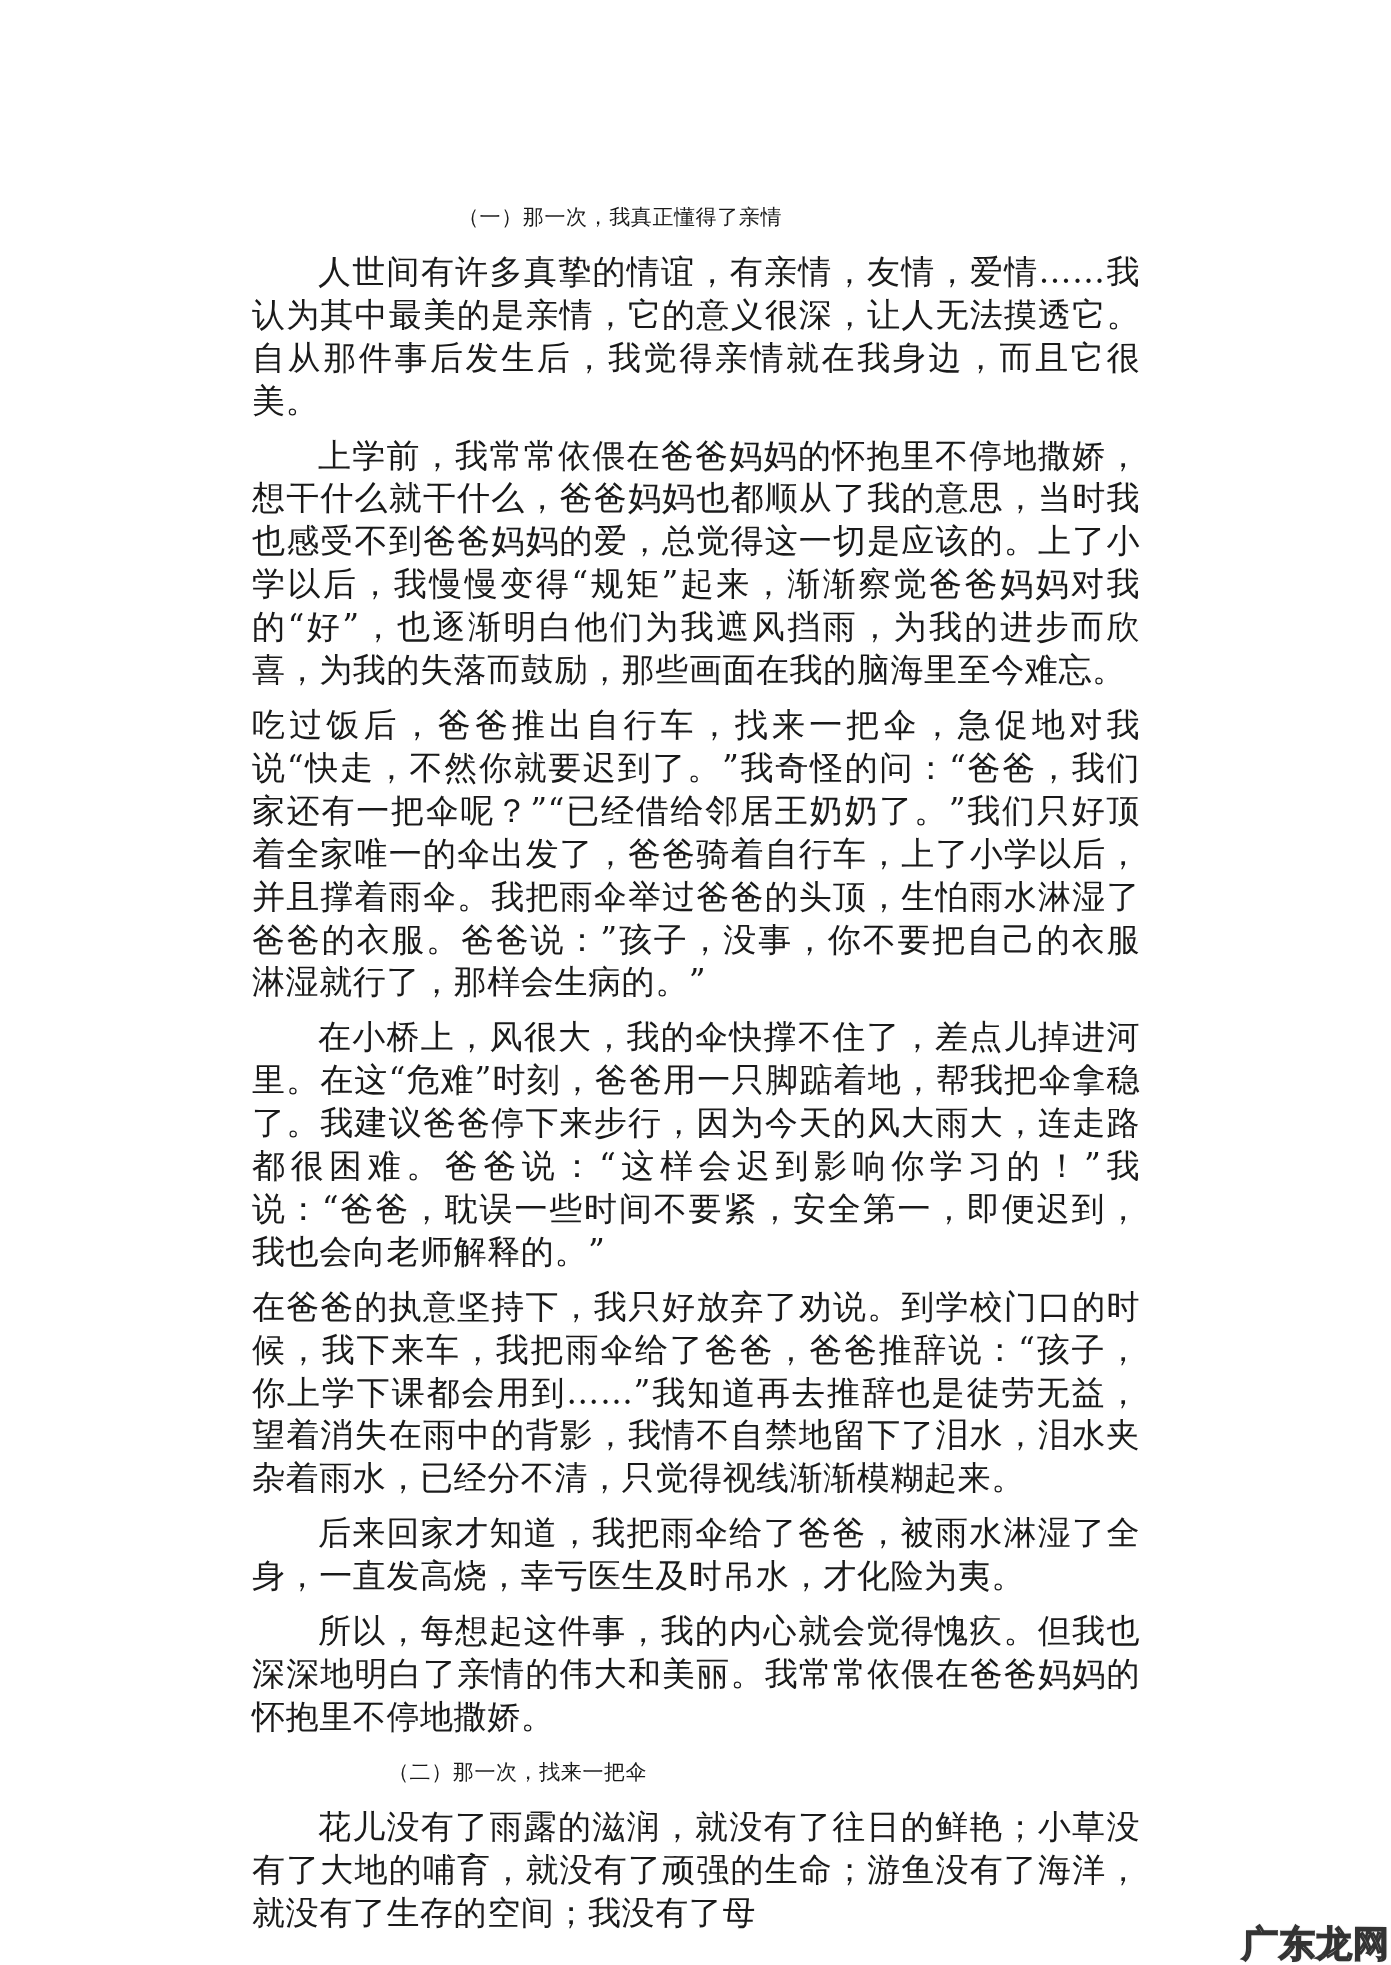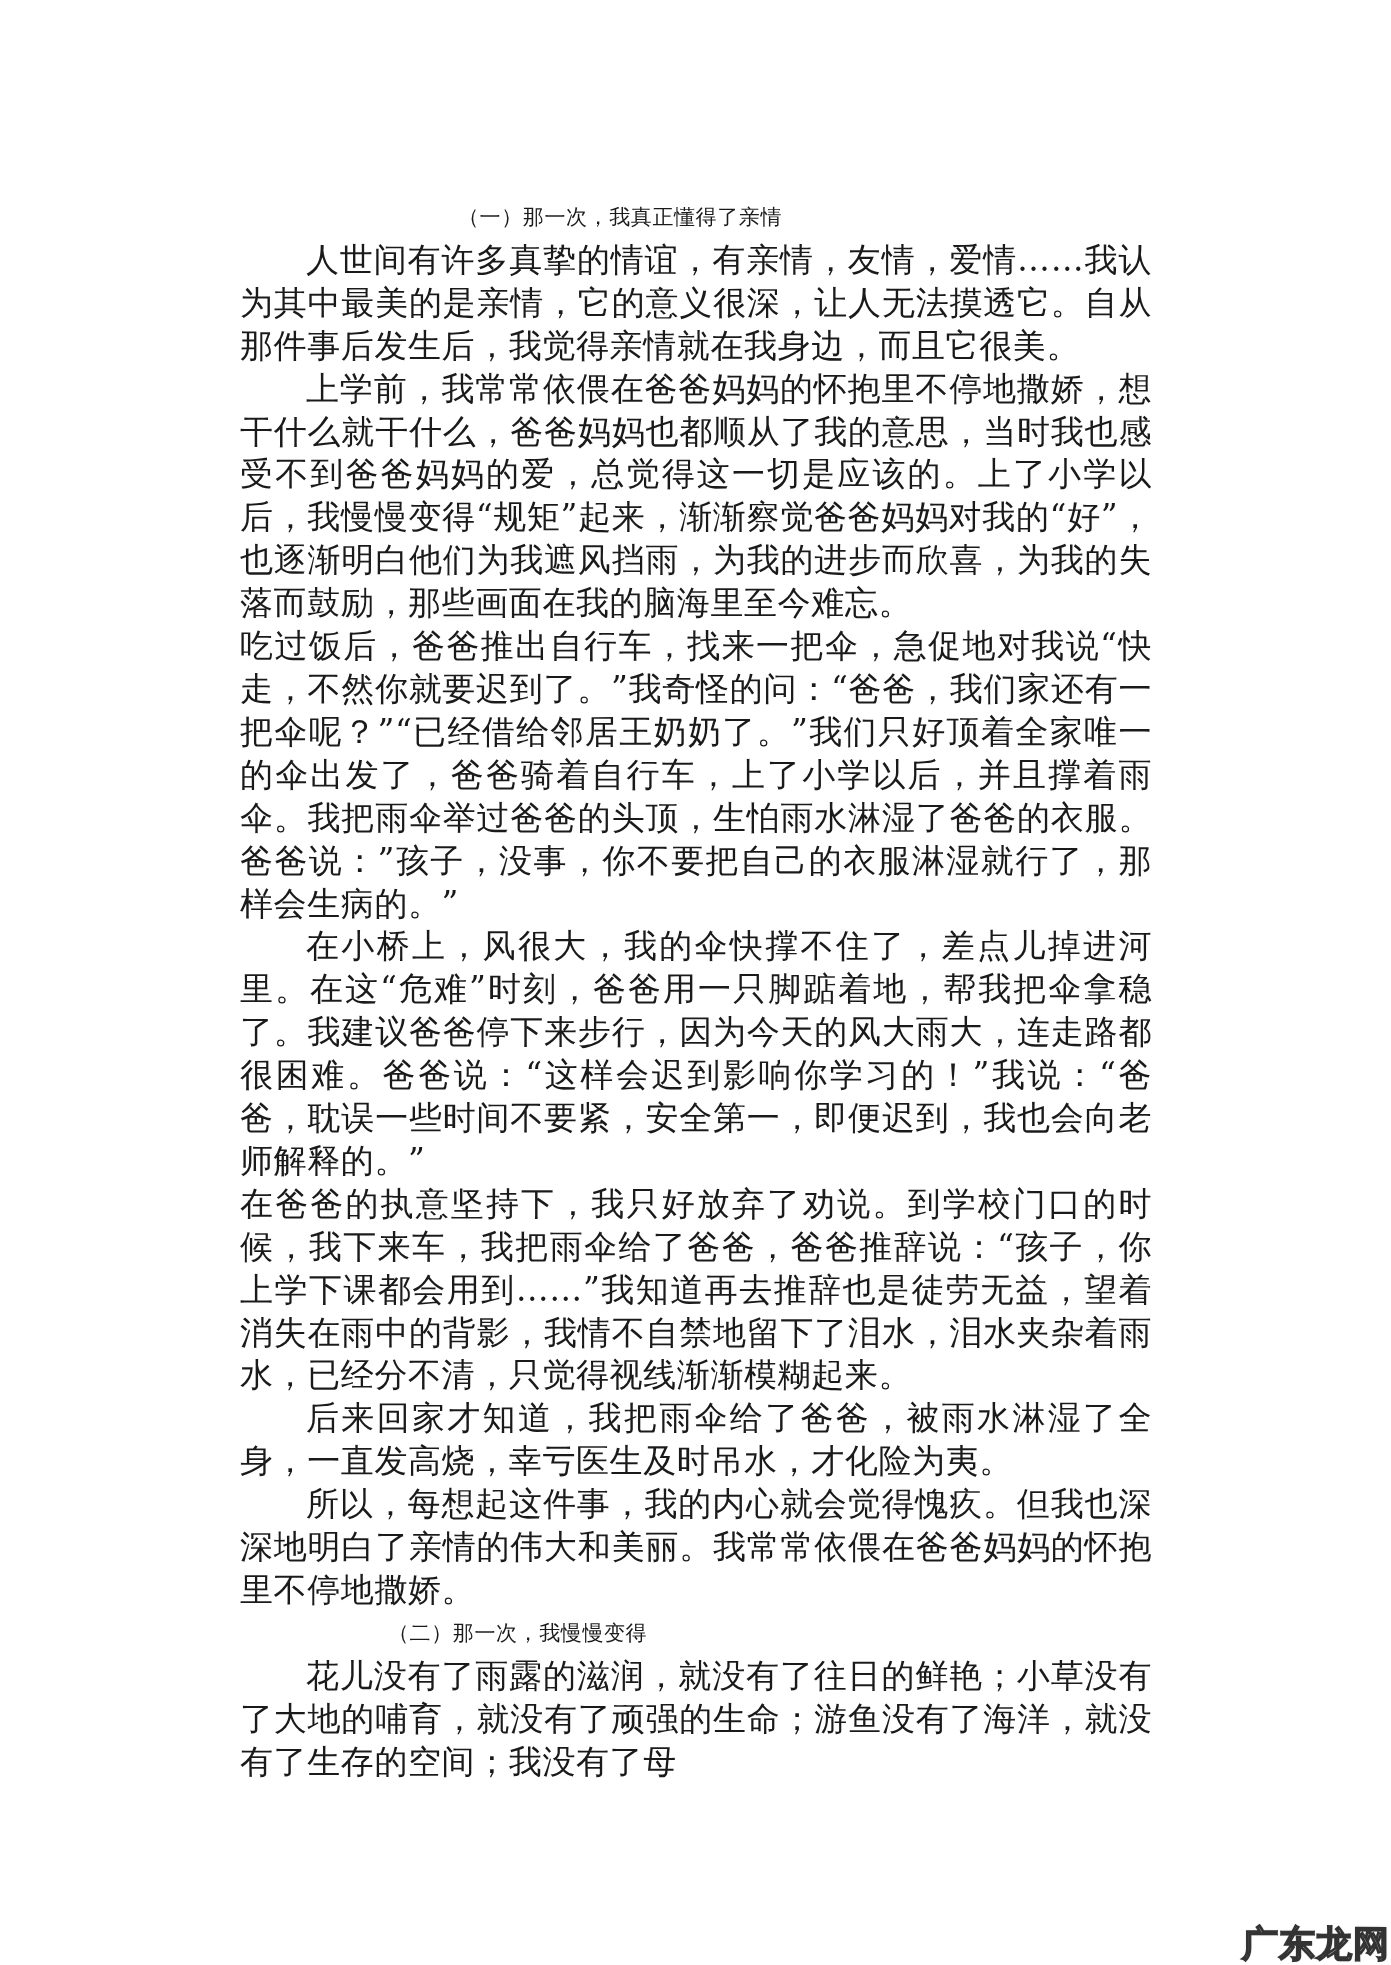--- a/index.html
+++ b/index.html
@@ -11,21 +11,21 @@
     width: 912px;
     font-family: "DejaVu Serif", "Liberation Serif", serif;
     font-size: 33px;
     line-height: 42.9px;
     color: #1a1a1a;
     letter-spacing: 0.6px;
   }
   .heading { margin: 0; font-weight: normal; font-size: 21px; }
   .heading.h1 { padding-left: 218px; }
   .heading.h2 { padding-left: 148px; }
-  p { margin: 0; text-align: justify; }
+  p { margin: 12px; text-align: justify; }
   p.indent { text-indent: 2em; }
   p.noindent { text-indent: 0; }
   .watermark {
     position: absolute;
     left: 1242px;
     top: 1920px;
     font-family: "DejaVu Sans", "Liberation Sans", sans-serif;
     font-size: 36px;
     font-weight: bold;
     color: #ffffff;
@@ -40,17 +40,17 @@
 
 <div class="page">
   <h2 class="heading h1">（一）那一次，我真正懂得了亲情</h2>
   <p class="indent">人世间有许多真挚的情谊，有亲情，友情，爱情……我认为其中最美的是亲情，它的意义很深，让人无法摸透它。自从那件事后发生后，我觉得亲情就在我身边，而且它很美。</p>
   <p class="indent">上学前，我常常依偎在爸爸妈妈的怀抱里不停地撒娇，想干什么就干什么，爸爸妈妈也都顺从了我的意思，当时我也感受不到爸爸妈妈的爱，总觉得这一切是应该的。上了小学以后，我慢慢变得“规矩”起来，渐渐察觉爸爸妈妈对我的“好”，也逐渐明白他们为我遮风挡雨，为我的进步而欣喜，为我的失落而鼓励，那些画面在我的脑海里至今难忘。</p>
   <p class="noindent">吃过饭后，爸爸推出自行车，找来一把伞，急促地对我说“快走，不然你就要迟到了。”我奇怪的问：“爸爸，我们家还有一把伞呢？”“已经借给邻居王奶奶了。”我们只好顶着全家唯一的伞出发了，爸爸骑着自行车，上了小学以后，并且撑着雨伞。我把雨伞举过爸爸的头顶，生怕雨水淋湿了爸爸的衣服。爸爸说：”孩子，没事，你不要把自己的衣服淋湿就行了，那样会生病的。”</p>
   <p class="indent">在小桥上，风很大，我的伞快撑不住了，差点儿掉进河里。在这“危难”时刻，爸爸用一只脚踮着地，帮我把伞拿稳了。我建议爸爸停下来步行，因为今天的风大雨大，连走路都很困难。爸爸说：“这样会迟到影响你学习的！”我说：“爸爸，耽误一些时间不要紧，安全第一，即便迟到，我也会向老师解释的。”</p>
   <p class="noindent">在爸爸的执意坚持下，我只好放弃了劝说。到学校门口的时候，我下来车，我把雨伞给了爸爸，爸爸推辞说：“孩子，你上学下课都会用到……”我知道再去推辞也是徒劳无益，望着消失在雨中的背影，我情不自禁地留下了泪水，泪水夹杂着雨水，已经分不清，只觉得视线渐渐模糊起来。</p>
   <p class="indent"> 后来回家才知道，我把雨伞给了爸爸，被雨水淋湿了全身，一直发高烧，幸亏医生及时吊水，才化险为夷。</p>
   <p class="indent">所以，每想起这件事，我的内心就会觉得愧疚。但我也深深地明白了亲情的伟大和美丽。我常常依偎在爸爸妈妈的怀抱里不停地撒娇。</p>
-  <h2 class="heading h2">（二）那一次，我慢慢变得</h2>
+  <h2 class="heading h2">（二）那一次，找来一把伞</h2>
   <p class="indent">花儿没有了雨露的滋润，就没有了往日的鲜艳；小草没有了大地的哺育，就没有了顽强的生命；游鱼没有了海洋，就没有了生存的空间；我没有了母</p>
 </div>
 
 <div class="watermark">广东龙网</div>
 
 </body></html>

